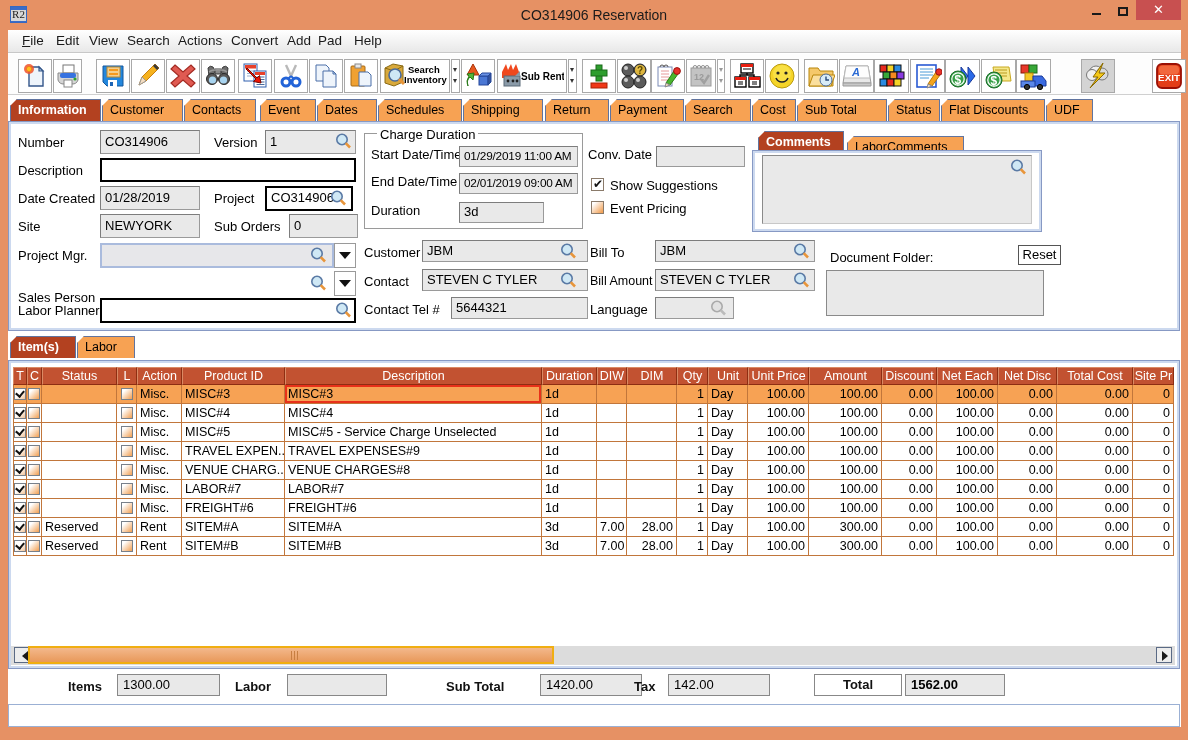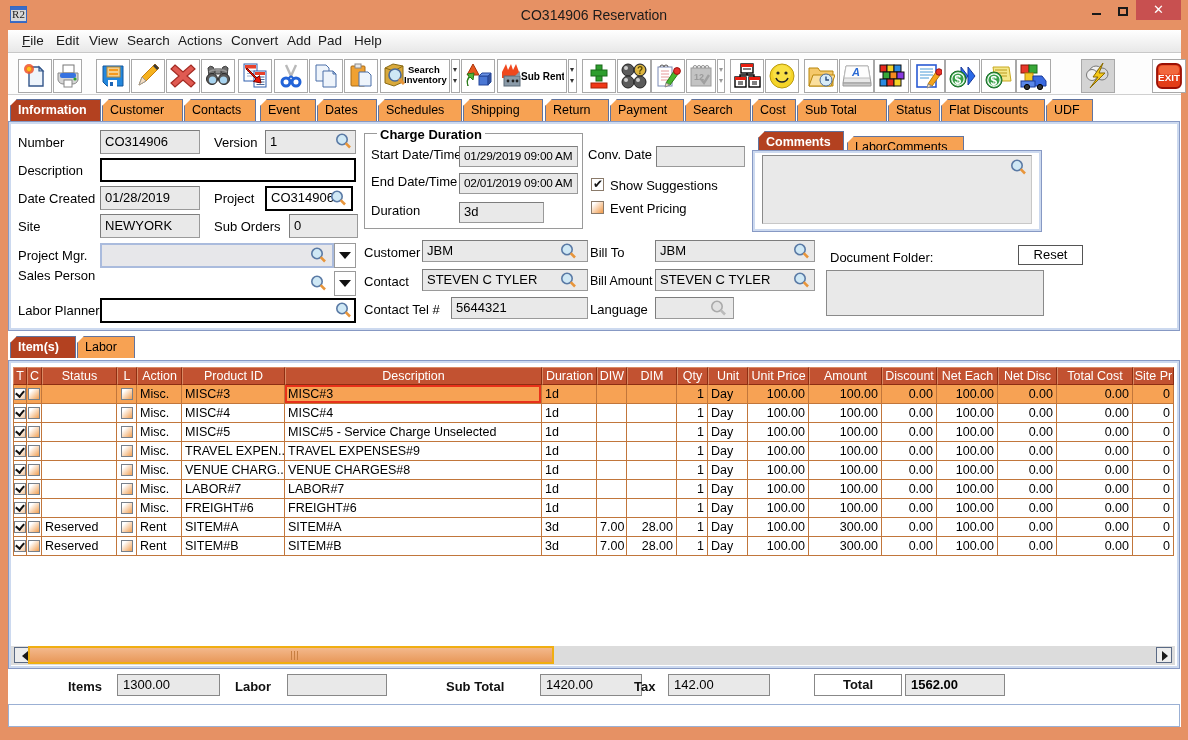--- a/index.html
+++ b/index.html
@@ -44,21 +44,21 @@
 
 .lbl { position:absolute; font-size:13px; color:#000; }
 .fld { position:absolute; background:#e9e9e9; border:1px solid #9a9a9a; border-top-color:#7d7d7d; border-left-color:#7d7d7d; font-size:13px; color:#000; padding-left:4px; overflow:hidden; white-space:nowrap; }
 .fldw { position:absolute; background:#fff; border:2px solid #000; font-size:13px; color:#000; padding-left:4px; }
 .combo { position:absolute; background:#e7e7ea; border:2px solid #aabbdd; font-size:13px; color:#000; padding-left:4px; }
 .drop { position:absolute; width:22px; background:#fff; border:1px solid #9a9a9a; }
 .drop:before { content:""; position:absolute; left:4px; top:8px; border:6px solid transparent; border-top:7px solid #111; }
 .mag { position:absolute; width:18px; height:18px; }
 .fieldset { position:absolute; border:1px solid #9a9a9a; }
 .dtf { font-size:11.8px !important; letter-spacing:-0.2px; }
-.fieldset .lg { position:absolute; top:-7px; left:12px; background:#fff; padding:0 3px; font-weight:bold; font-size:13px; }
+.fieldset .lg { position:absolute; top:-7px; left:12px; background:#fff; padding:0 3px; font-weight:normal; font-size:13px; }
 .chk { position:absolute; width:13px; height:13px; border:1px solid #8a7a6a; }
 .chk.on { background:#fff; }
 .chk.off { background:linear-gradient(135deg,#ffffff 15%,#f2a45b 90%); }
 .chk.on:before { content:"\2714"; position:absolute; left:1px; top:-2px; font-size:12px; color:#111; }
 
 
 #tablepanel { position:absolute; left:0; top:330px; width:1172px; height:309px; background:#fff; border:1px solid #8799c4; box-shadow:inset 0 0 0 2px #ccd9ef; }
 #itbl { position:absolute; left:4px; top:6px; width:1161px; border-collapse:separate; border-spacing:0; table-layout:fixed; font-size:12.5px; }
 #itbl th { box-sizing:border-box; background:#c25231; color:#fff; font-weight:normal; font-size:12.5px; height:18px; border-left:1px solid #da8a64; border-right:1px solid #8e2e12; border-top:1px solid #da8a64; border-bottom:1px solid #8e2e12; overflow:hidden; white-space:nowrap; padding:0; }
 #itbl td { box-sizing:border-box; height:19px; line-height:18px; border-right:1px solid #c1763b; border-bottom:1px solid #c1763b; padding:0 3px; overflow:hidden; white-space:nowrap; background:#fff; }
@@ -410,38 +410,38 @@
       <div class="fld" style="left:91px;top:92px;width:100px;height:24px;line-height:21px">NEWYORK</div>
       <div class="lbl" style="left:205px;top:97px">Sub Orders</div>
       <div class="fld" style="left:280px;top:92px;width:69px;height:24px;line-height:21px">0</div>
       <div class="lbl" style="left:9px;top:126px">Project Mgr.</div>
       <div class="combo" style="left:91px;top:121px;width:234px;height:25px;line-height:20px"></div>
       <svg class="mag" style="left:300px;top:124px" viewBox="0 0 18 18">
           <circle cx="8" cy="7.5" r="5.2" fill="#cfe8f5" stroke="#5a7aa5" stroke-width="1.6"></circle>
           <path d="M11.7 11.2 l4.3 4.3" stroke="#e8953a" stroke-width="2.6"></path>
         </svg>
       <div class="drop" style="left:325px;top:121px;height:25px"></div>
-      <div class="lbl" style="left:9px;top:146px">Sales Person</div>
+      <div class="lbl" style="left:9px;top:168px">Sales Person</div>
       <svg class="mag" style="left:300px;top:152px" viewBox="0 0 18 18">
           <circle cx="8" cy="7.5" r="5.2" fill="#cfe8f5" stroke="#5a7aa5" stroke-width="1.6"></circle>
           <path d="M11.7 11.2 l4.3 4.3" stroke="#e8953a" stroke-width="2.6"></path>
         </svg>
       <div class="drop" style="left:325px;top:149px;height:25px"></div>
       <div class="lbl" style="left:9px;top:181px">Labor Planner</div>
       <div class="fldw" style="left:91px;top:176px;width:256px;height:25px"></div>
       <svg class="mag" style="left:325px;top:179px" viewBox="0 0 18 18">
           <circle cx="8" cy="7.5" r="5.2" fill="#cfe8f5" stroke="#5a7aa5" stroke-width="1.6"></circle>
           <path d="M11.7 11.2 l4.3 4.3" stroke="#e8953a" stroke-width="2.6"></path>
         </svg>
 
       <div class="fieldset" style="left:355px;top:11px;width:219px;height:96px">
         <div class="lg">Charge Duration</div>
       </div>
       <div class="lbl" style="left:362px;top:25px">Start Date/Time</div>
-      <div class="fld dtf" style="left:450px;top:24px;width:119px;height:21px;line-height:18px">01/29/2019 09:00 AM</div>
+      <div class="fld dtf" style="left:450px;top:24px;width:119px;height:21px;line-height:18px">01/29/2019 11:00 AM</div>
       <div class="lbl" style="left:362px;top:52px">End Date/Time</div>
       <div class="fld dtf" style="left:450px;top:51px;width:119px;height:21px;line-height:18px">02/01/2019 09:00 AM</div>
       <div class="lbl" style="left:362px;top:81px">Duration</div>
       <div class="fld" style="left:450px;top:80px;width:85px;height:21px;line-height:18px">3d</div>
       <div class="lbl" style="left:579px;top:25px">Conv. Date</div>
       <div class="fld" style="left:647px;top:24px;width:89px;height:21px"></div>
       <div class="chk on" style="left:582px;top:56px"></div>
       <div class="lbl" style="left:601px;top:56px">Show Suggestions</div>
       <div class="chk off" style="left:582px;top:79px"></div>
       <div class="lbl" style="left:601px;top:79px">Event Pricing</div>
@@ -480,21 +480,21 @@
 
       <div class="tab sel" style="left:749px;top:9px;width:86px;height:20px">Comments</div>
       <div class="tab" style="left:838px;top:14px;width:117px;height:36px">LaborComments</div>
       <div class="abs" style="left:743px;top:28px;width:290px;height:82px;border:1px solid #8799c4;box-shadow:inset 0 0 0 2px #ccd9ef;background:#fff"></div>
       <div class="abs" style="left:753px;top:33px;width:270px;height:69px;background:#e9e9e9;border:1px solid #8a8a8a;border-right-color:#c8c8c8;border-bottom-color:#c8c8c8"></div>
       <svg class="mag" style="left:1000px;top:36px" viewBox="0 0 18 18">
           <circle cx="8" cy="7.5" r="5.2" fill="#cfe8f5" stroke="#5a7aa5" stroke-width="1.6"></circle>
           <path d="M11.7 11.2 l4.3 4.3" stroke="#e8953a" stroke-width="2.6"></path>
         </svg>
       <div class="lbl" style="left:821px;top:128px">Document Folder:</div>
-      <div class="abs" style="left:1009px;top:123px;width:65px;height:20px;border:1px solid #555;background:#fff;font-size:13px;text-align:center;line-height:18px">Reset</div>
+      <div class="abs" style="left:1009px;top:123px;width:43px;height:20px;border:1px solid #555;background:#fff;font-size:13px;text-align:center;line-height:18px">Reset</div>
       <div class="abs" style="left:817px;top:148px;width:218px;height:46px;background:#e9e9e9;border:1px solid #8a8a8a"></div>
     </div>
     <div id="tabrow2">
       <div class="tab sel" style="left:2px;width:66px">Item(s)</div>
       <div class="tab" style="left:69px;width:58px">Labor</div>
     </div>
     <div id="tablepanel">
       <table id="itbl">
         <colgroup>
             <col style="width:14px">

